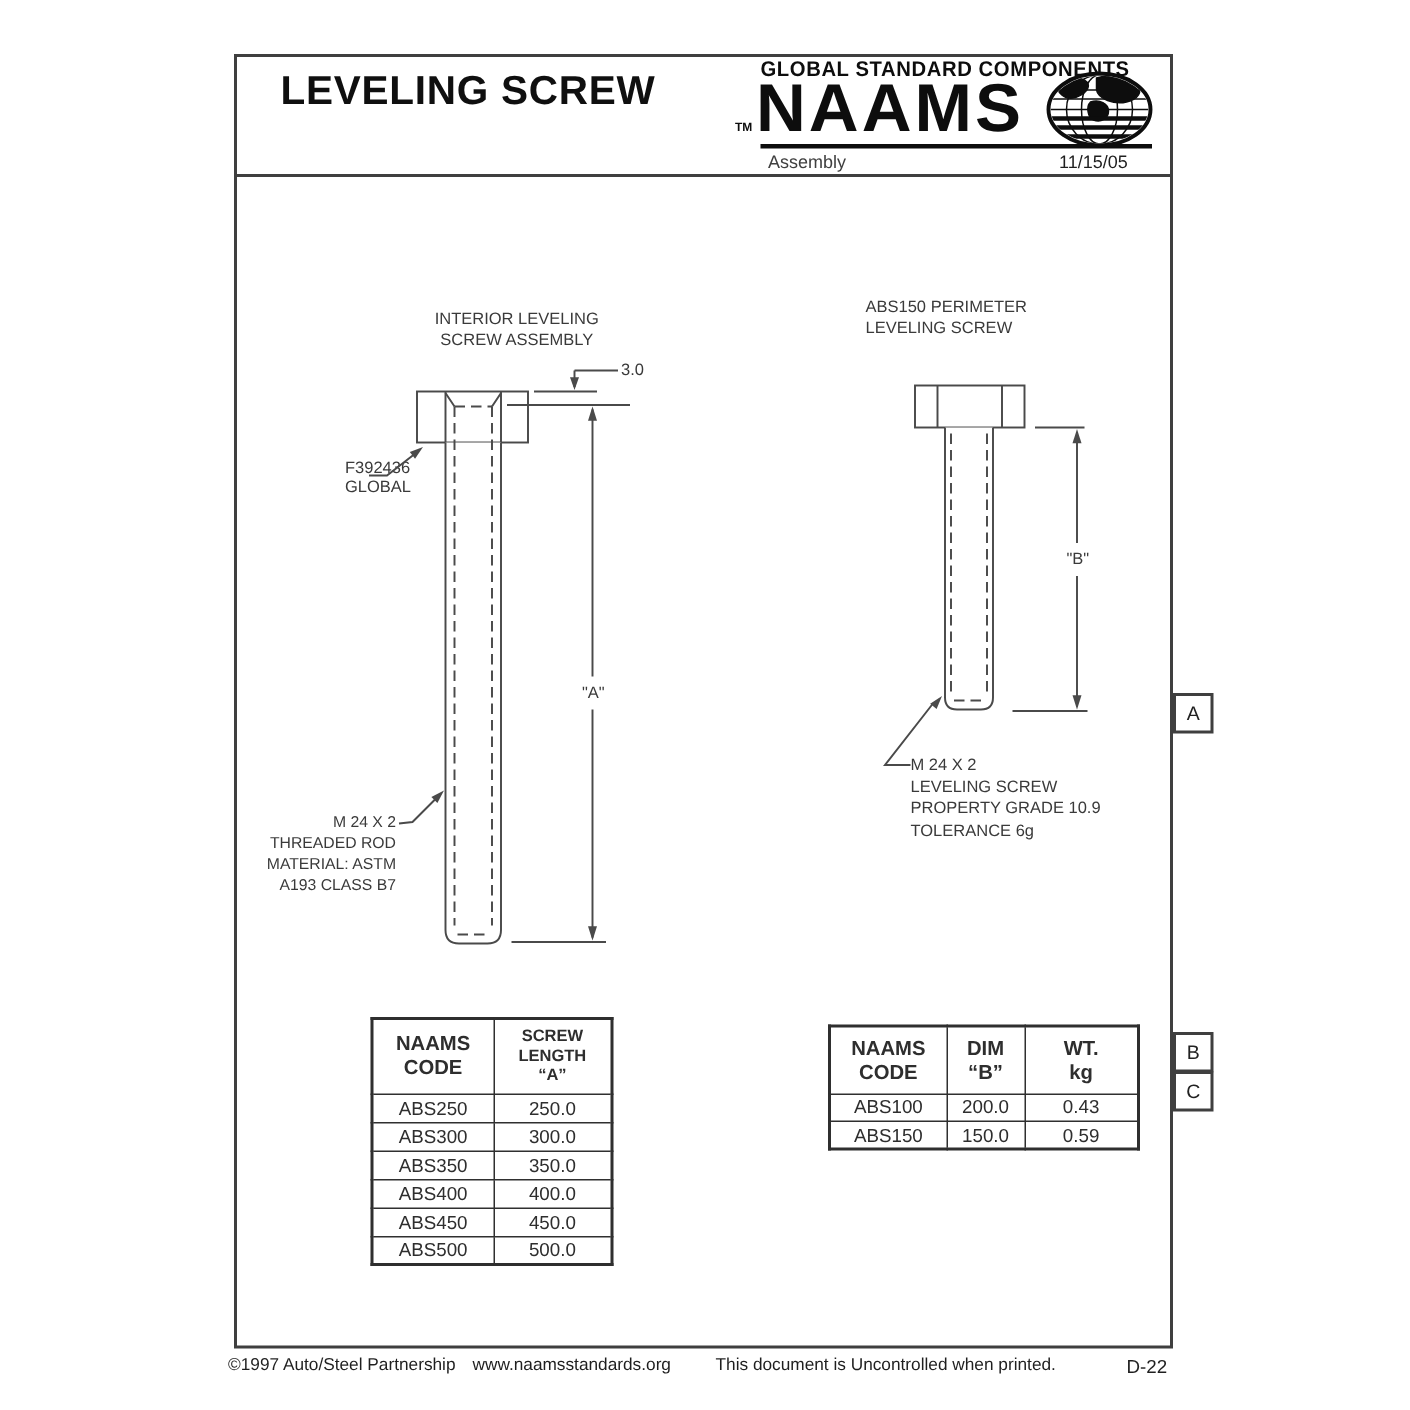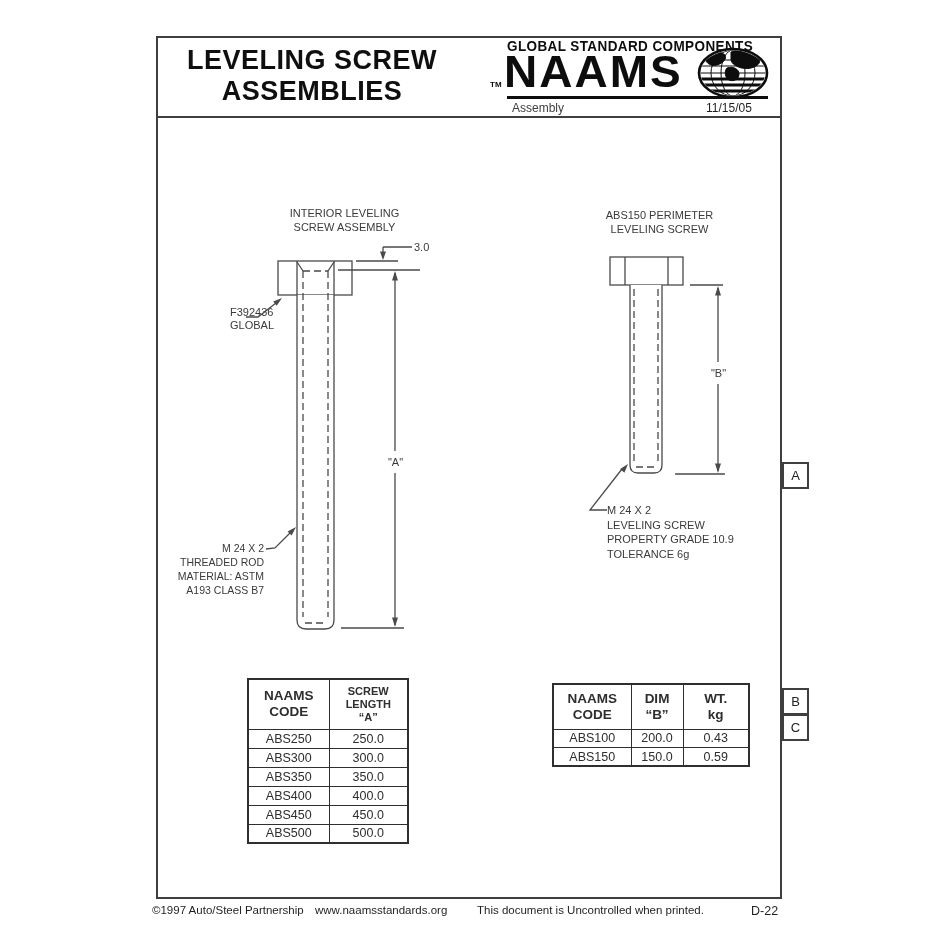--- a/index.html
+++ b/index.html
@@ -21,21 +21,21 @@
   .brand-name { left:504px; top:49px; font-size:46px; line-height:46px; font-weight:900;
     letter-spacing:2px; color:#0d0d0d; transform:scaleY(0.98); transform-origin:left top; }
   .brand-underline { left:507px; top:96px; width:261px; height:3px; background:#0d0d0d; }
   .doc-type { left:512px; top:101px; font-size:12px; color:#404040; }
   .doc-date { left:706px; top:101px; font-size:12px; color:#1f1f1f; }
   .globe-wrap { left:697px; top:47px; width:72px; height:52px; }
 
   
   .dwg-label { font-size:11px; line-height:14px; color:#3a3a3a; }
   .dwg-title-left  { left:262px; top:206px; width:165px; text-align:center; }
-  .dwg-title-right { left:577px; top:208px; width:165px; text-align:center; }
+  .dwg-title-right { left:577px; top:198px; width:165px; }
   .dim-3 { left:414px; top:240px; }
   .dim-a { left:377px; top:455px; width:37px; text-align:center; background:#fff; z-index:3; }
   .dim-b { left:700px; top:366px; width:37px; text-align:center; background:#fff; z-index:3; }
   .weld-note { left:194px; top:306px; line-height:13px;margin-left:36px; }
   .rod-note { left:172px; top:541px; width:92px; text-align:right; font-size:10.5px; line-height:14px; }
   .screw-note { left:607px; top:503px; line-height:14.5px; }
 
   svg.linework { left:0; top:0; z-index:1; pointer-events:none; }
 
   
@@ -49,38 +49,37 @@
     color:#2e2e2e; font-size:12.5px; padding:0; }
   table.spec { border:2.5px solid #2f2f2f; }
   td.hdr { font-weight:bold; color:#1a1a1a; }
   .tbl-left  { left:247px; top:678px; }
   .tbl-right { left:552px; top:683px; }
   .tbl-left td.c1 { width:81px; } .tbl-left td.c2 { width:79px; }
   .tbl-left tr.data td { height:19px; }
   .tbl-left td.hdr { height:50px; }
   .hdr-big { font-size:13.5px; line-height:16px; }
   .hdr-small { font-size:11px; line-height:13px; }
-  .tbl-right td.c1 { width:78px; } .tbl-right td.c2 { width:52px; } .tbl-right td.c3 { width:66px; }
+  .tbl-right td.c1 { width:78px; } .tbl-right td.c2 { width:52px; } .tbl-right td.c3 { width:76px; }
   .tbl-right td.hdr { height:45px; }
   .tbl-right tr.data td { height:18.5px; }
 
   
   .footer-text { top:904px; font-size:11.5px; color:#1f1f1f; }
   .f-copy { left:152px; } .f-web { left:315px;text-align:right; } .f-notice { left:477px; }
   .f-code { left:751px; font-size:12.5px; }
 </style>
 </head>
 <body>
 
 <div class="abs page-frame"></div>
 <div class="abs header-divider"></div>
 
 <div class="abs doc-title">
   <div>LEVELING SCREW</div>
-  <div>ASSEMBLIES</div>
 </div>
 <div class="abs brand-tagline">GLOBAL STANDARD COMPONENTS</div>
 <div class="abs brand-tm">TM</div>
 <div class="abs brand-name">NAAMS</div>
 <div class="abs globe-wrap">
   <svg width="72" height="52" viewBox="0 0 72 52">
     <defs>
         <clipPath id="globeclip">
           <ellipse cx="36" cy="26" rx="32.5" ry="22.5"></ellipse>
         </clipPath>

